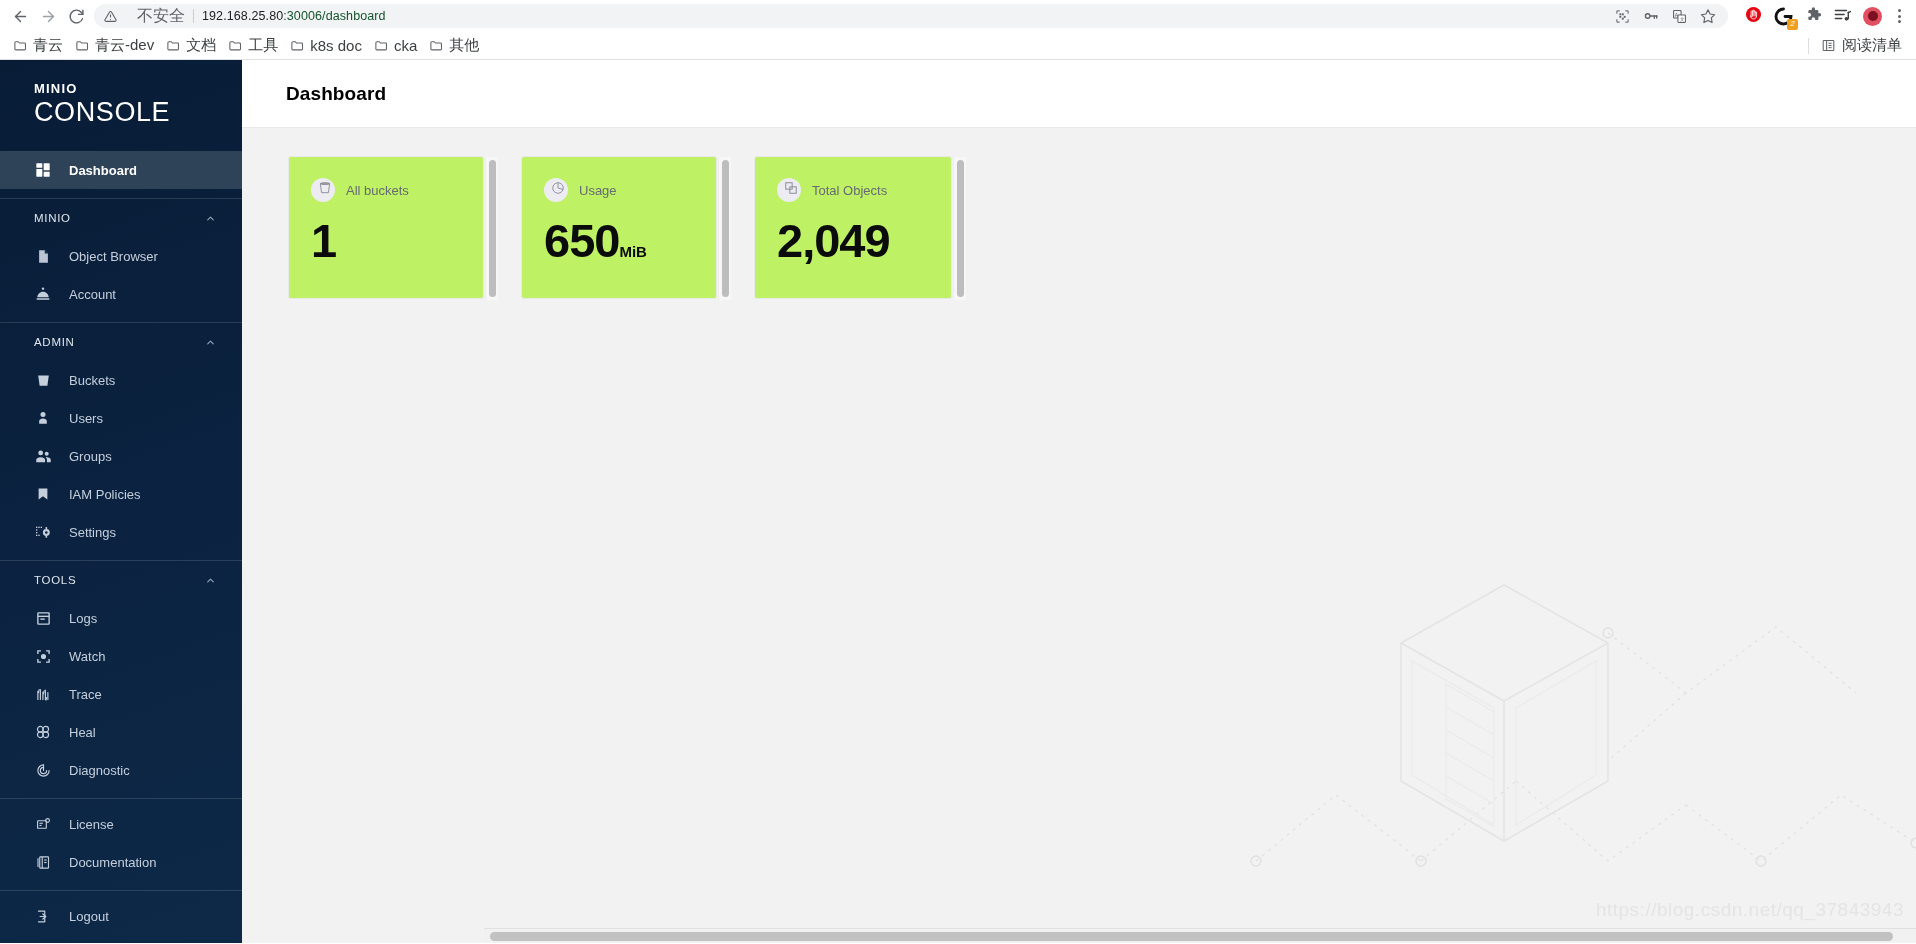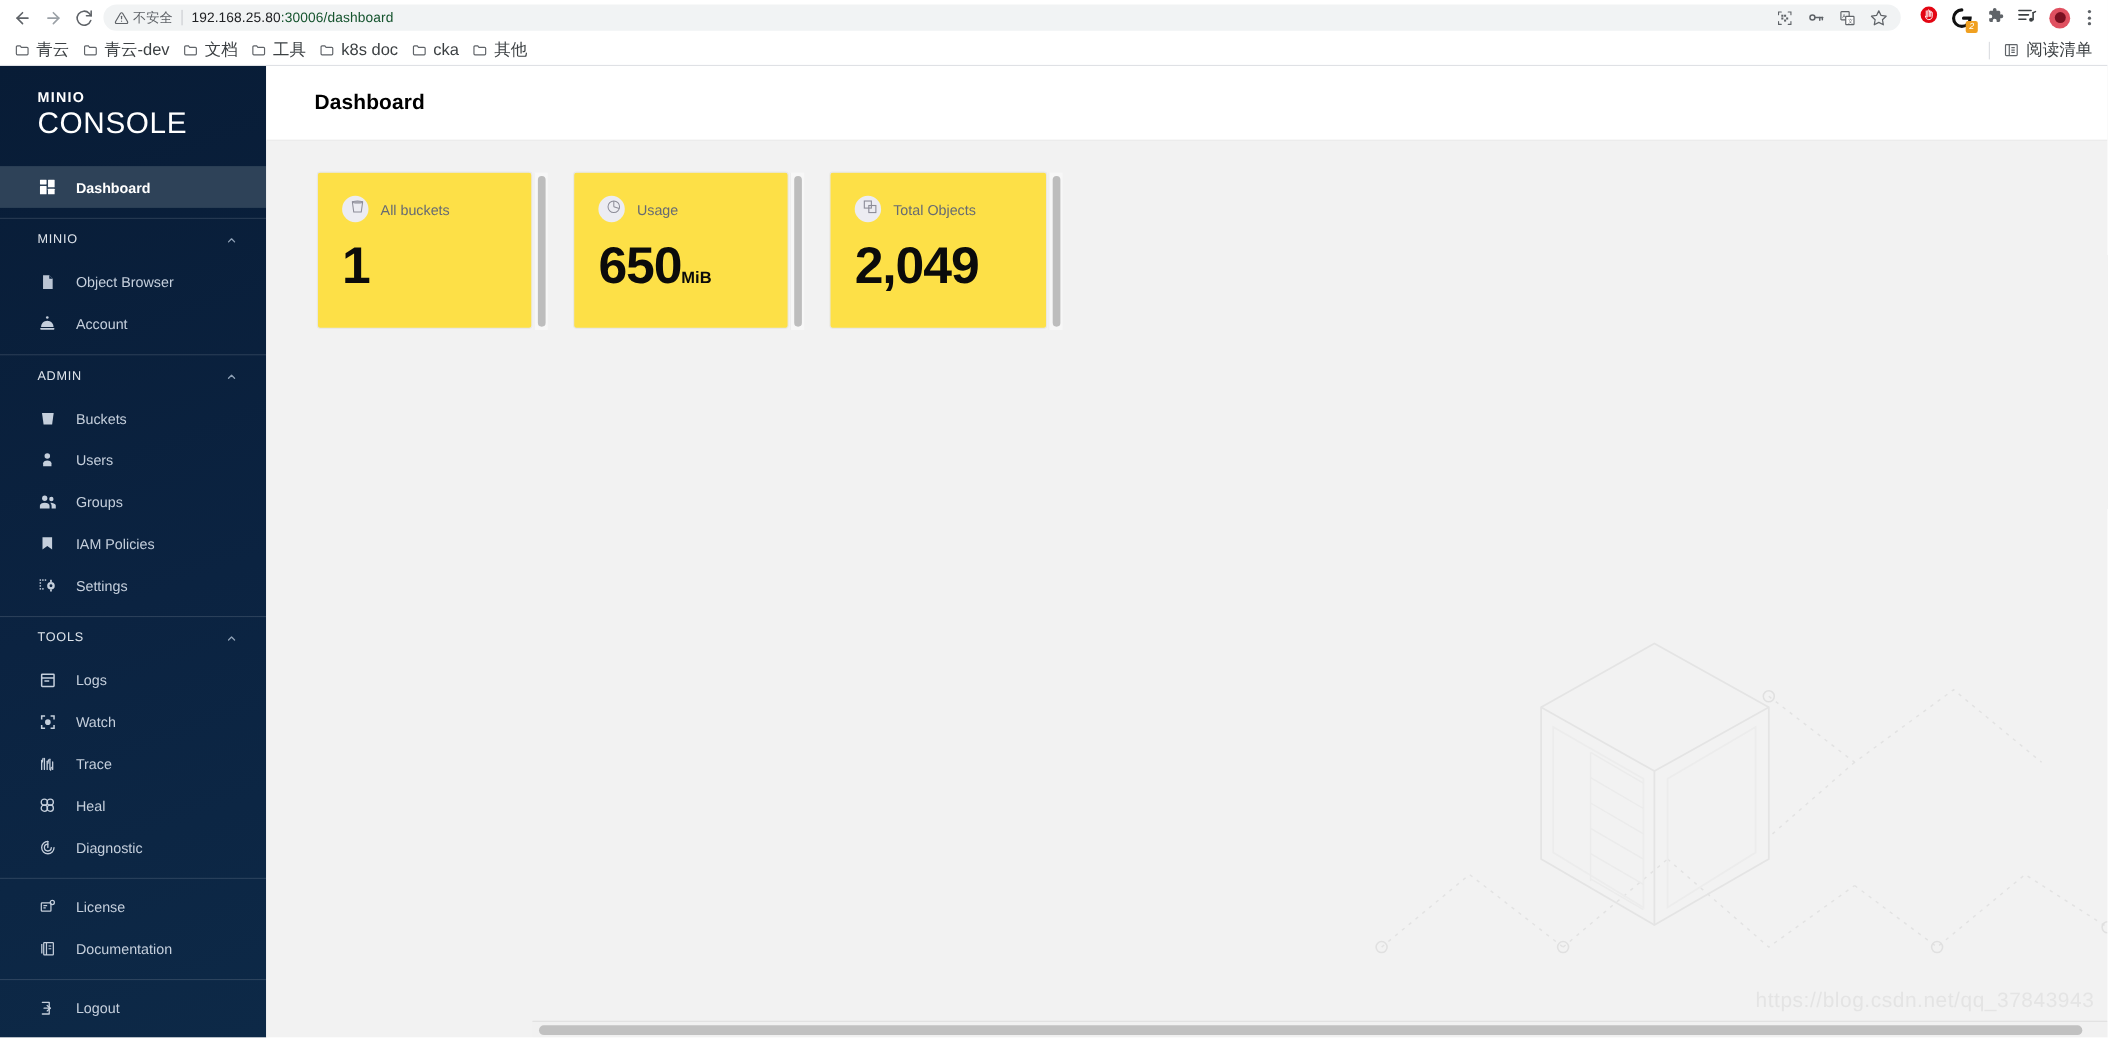--- a/index.html
+++ b/index.html
@@ -34,23 +34,23 @@
     height: 24px;
     background: #f1f3f4;
     border-radius: 13px;
     display: flex;
     align-items: center;
     padding: 0 10px;
     margin: 0 6px 0 4px;
     min-width: 0;
   }
   .omnibox-warn {
-    display: flex; align-items: center; gap: 4px;
+    display: flex; align-items: center; gap: 20px;
     color: #5f6368;
-    font-size: 12px;
+    font-size: 16px;
     white-space: nowrap;
   }
   .omnibox-divider {
     width: 1px; height: 14px; background: #c9ccd0; margin: 0 8px;
     flex: 0 0 auto;
   }
   .omnibox-url {
     font-size: 12.5px; color: #202124; white-space: nowrap;
     letter-spacing: 0.1px;
   }
@@ -183,21 +183,21 @@
   .content {
     flex: 1 1 auto;
     padding: 28px 0 0 46px;
     position: relative;
   }
   .card-row { display: flex; gap: 21px; }
 
   .card {
     width: 196px;
     height: 143px;
-    background: #fde047;
+    background: #bef264;
     border: 1px solid #e8e8e8;
     border-radius: 3px;
     padding: 21px 0 0 22px;
     position: relative;
     display: flex;
     flex-direction: column;
   }
   .card-head { display: flex; align-items: center; gap: 11px; }
   .card-ico-circle {
     width: 24px; height: 24px; border-radius: 50%;

